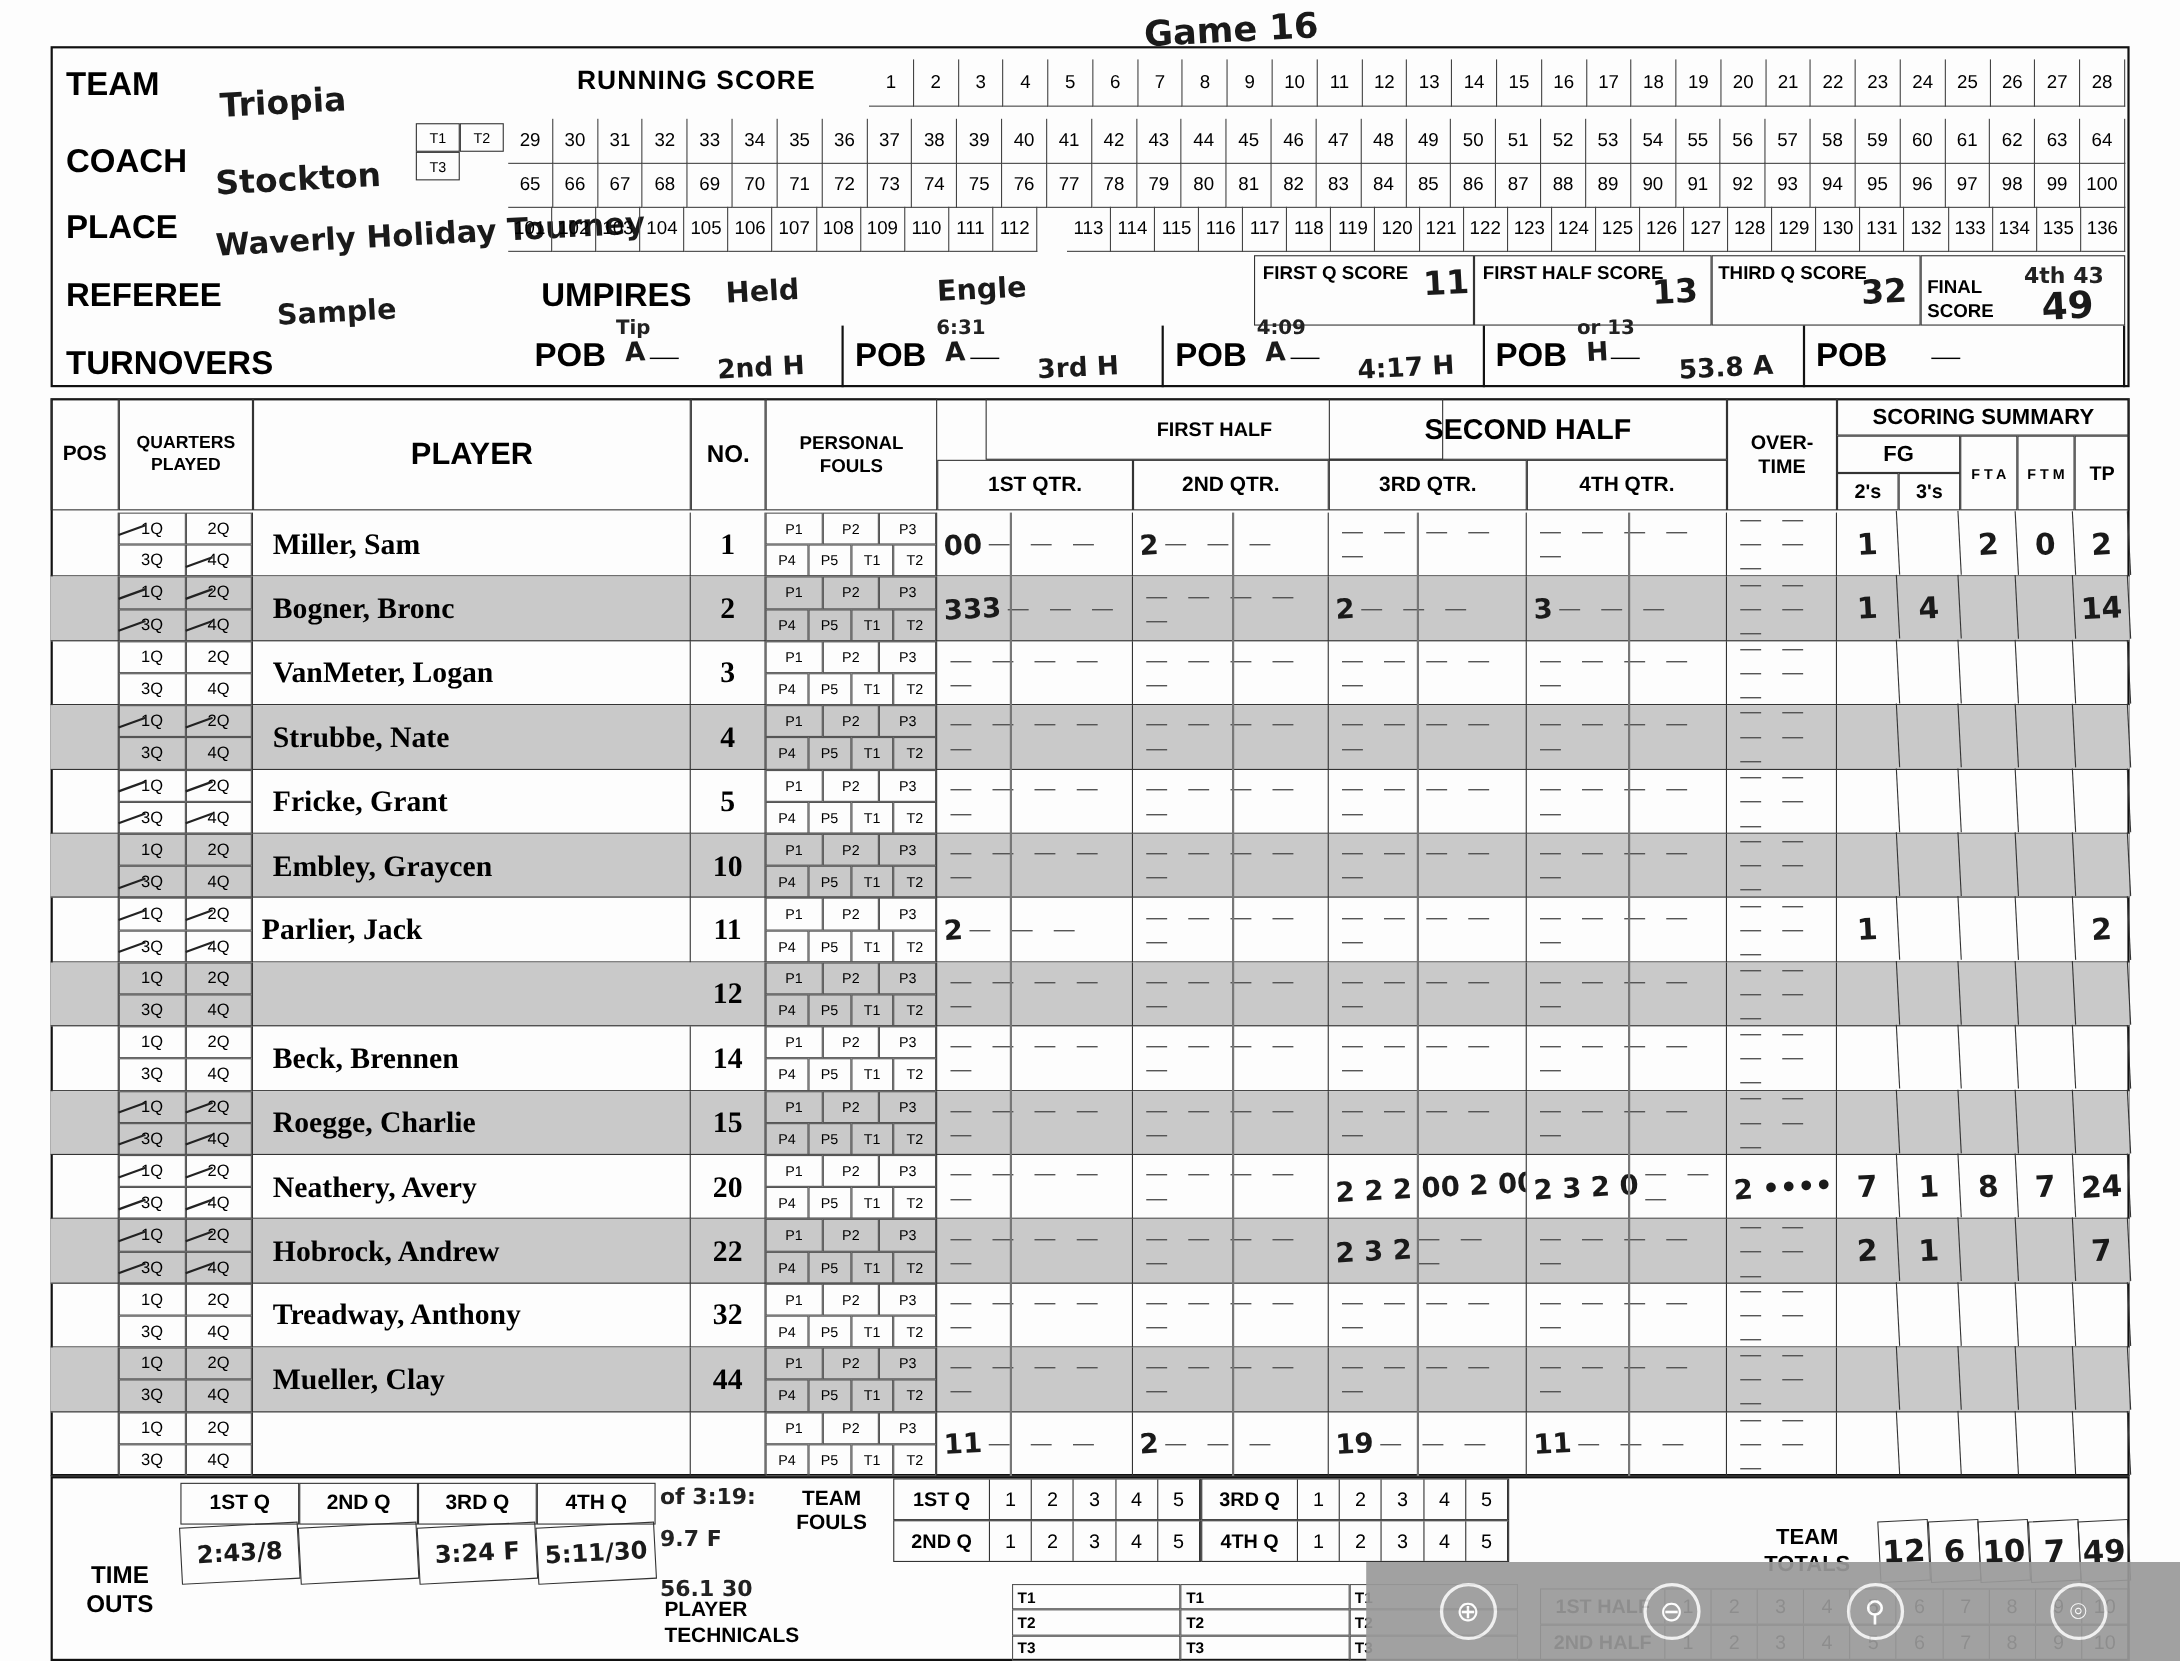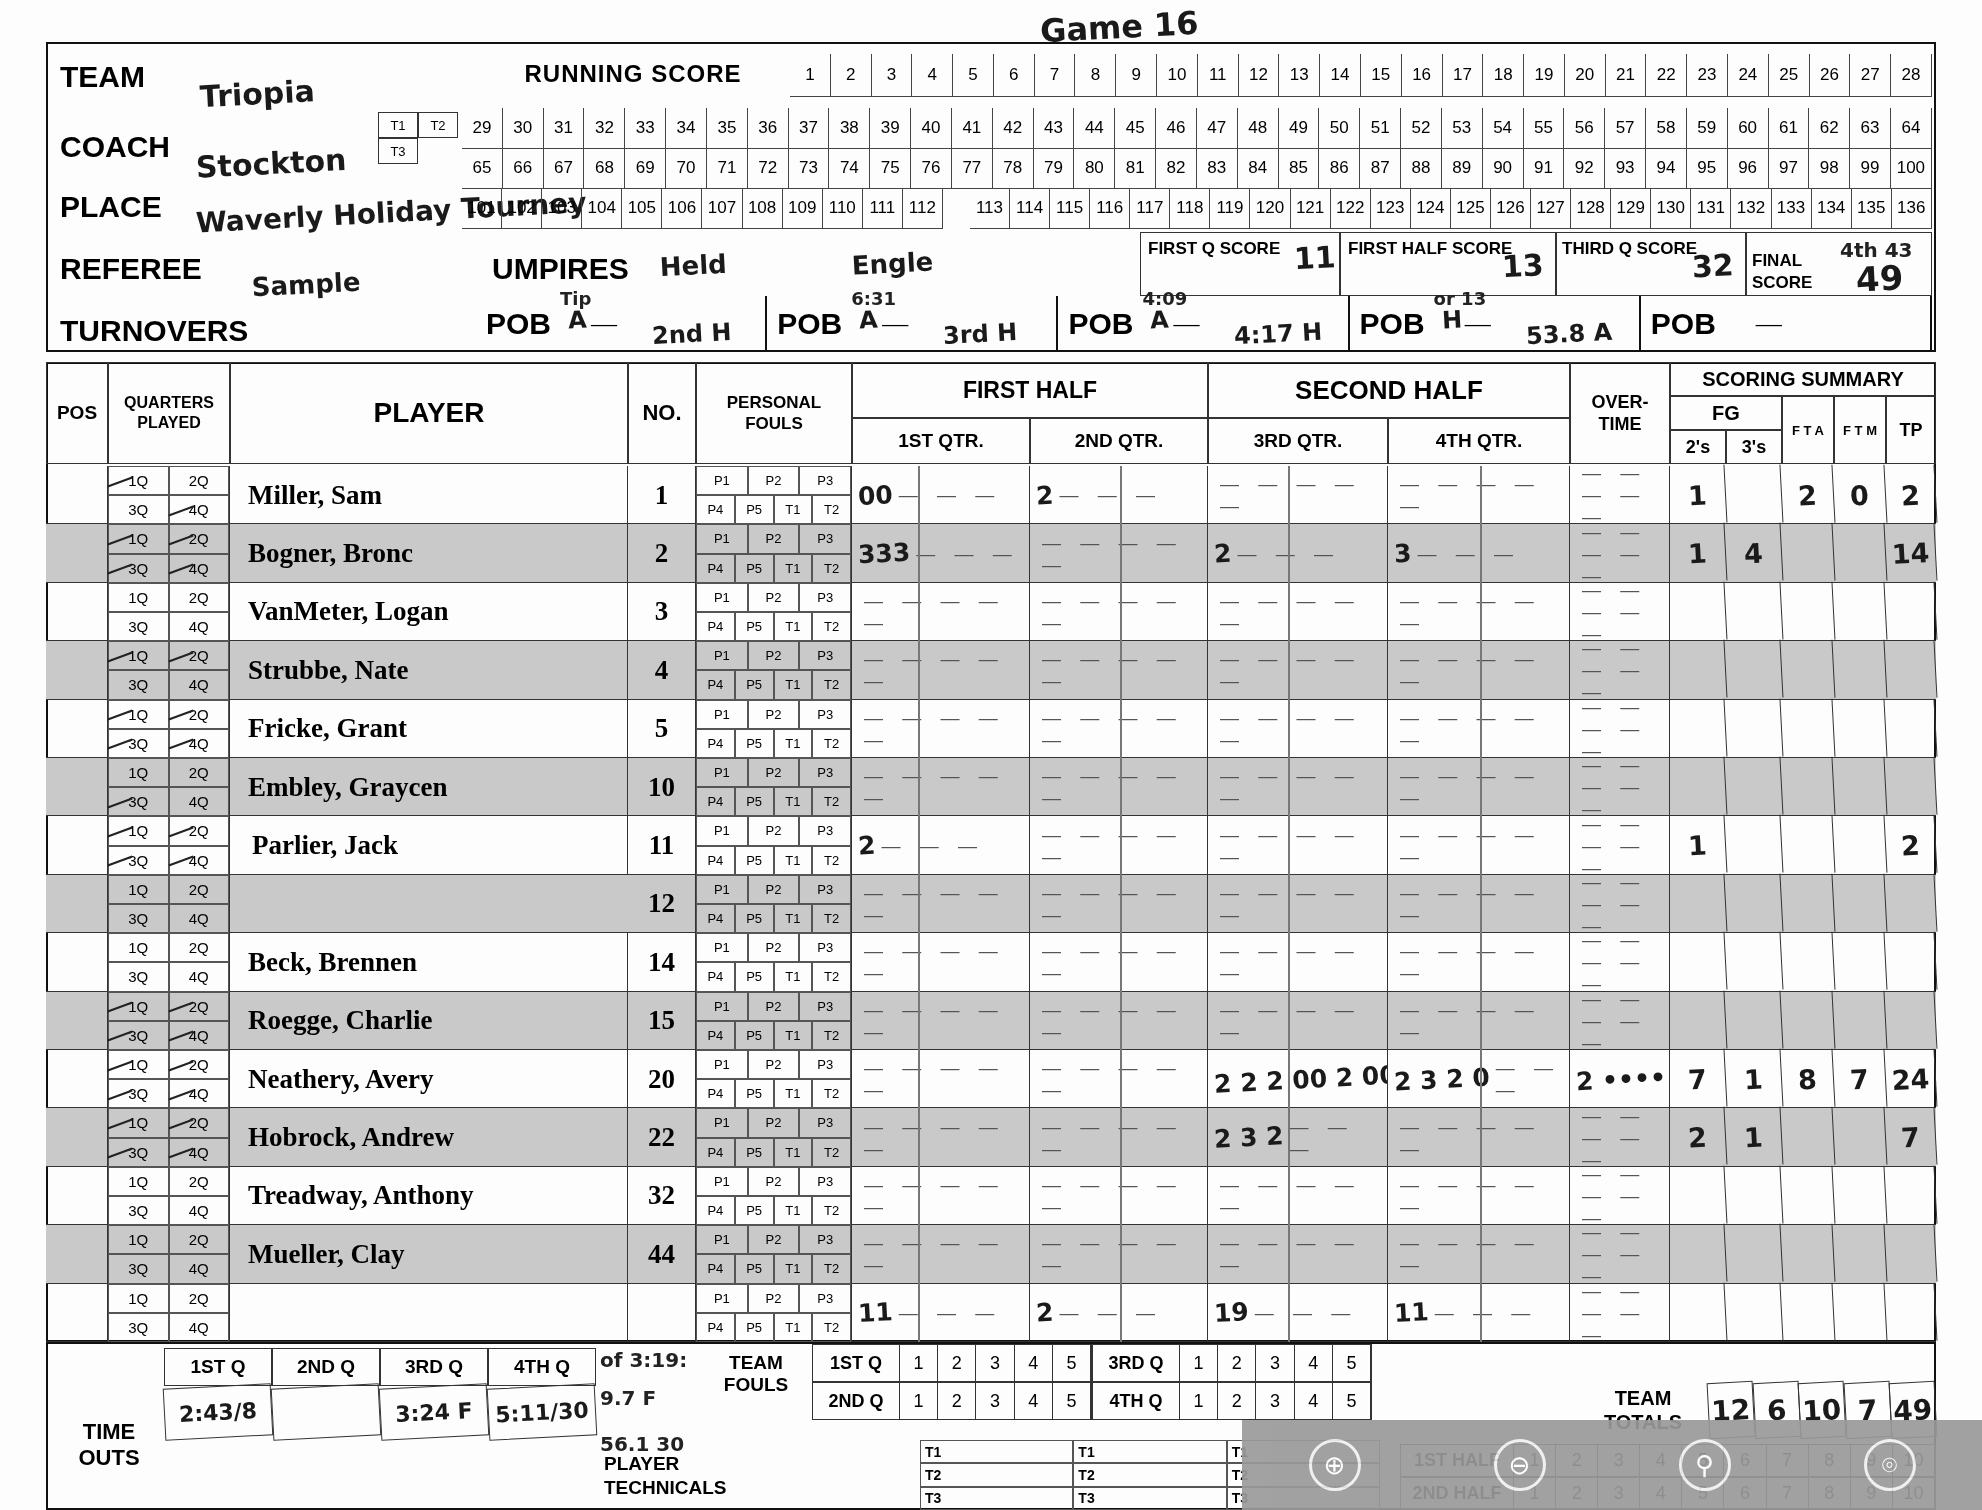--- a/index.html
+++ b/index.html
@@ -253,21 +253,21 @@
     </div>
 
   <div class="bk bd" style="left:46px;top:362px;width:1890px;height:980px;"></div>
 
   <div class="bk thin ctr lbl" style="left:46px;top:362px;width:62px;height:102px;font-size:19px;">POS</div>
   <div class="bk thin ctr lbl" style="left:108px;top:362px;width:122px;height:102px;font-size:16px;text-align:center;line-height:20px;">QUARTERS PLAYED</div>
   <div class="bk thin ctr lbl" style="left:230px;top:362px;width:398px;height:102px;font-size:28px;">PLAYER</div>
   <div class="bk thin ctr lbl" style="left:628px;top:362px;width:68px;height:102px;font-size:22px;">NO.</div>
   <div class="bk thin ctr lbl" style="left:696px;top:362px;width:156px;height:102px;font-size:17px;text-align:center;line-height:21px;">PERSONAL FOULS</div>
 
-  <div class="bk thin ctr lbl" style="left:852px;top:362px;width:356px;height:56px;font-size:23px;">FIRST HALF</div>
+  <div class="bk thin ctr lbl" style="left:896px;top:362px;width:416px;height:56px;font-size:18px;">FIRST HALF</div>
   <div class="bk thin ctr lbl" style="left:1208px;top:362px;width:362px;height:56px;font-size:26px;">SECOND HALF</div>
   <div class="bk thin ctr lbl" style="left:852px;top:418px;width:178px;height:46px;font-size:19px;">1ST QTR.</div>
   <div class="bk thin ctr lbl" style="left:1030px;top:418px;width:178px;height:46px;font-size:19px;">2ND QTR.</div>
   <div class="bk thin ctr lbl" style="left:1208px;top:418px;width:180px;height:46px;font-size:19px;">3RD QTR.</div>
   <div class="bk thin ctr lbl" style="left:1388px;top:418px;width:182px;height:46px;font-size:19px;">4TH QTR.</div>
 
   <div class="bk thin ctr lbl" style="left:1570px;top:362px;width:100px;height:102px;font-size:18px;text-align:center;line-height:22px;">OVER-TIME</div>
 
   <div class="bk thin ctr lbl" style="left:1670px;top:362px;width:266px;height:34px;font-size:20px;">SCORING SUMMARY</div>
   <div class="bk thin ctr lbl" style="left:1670px;top:396px;width:112px;height:34px;font-size:20px;">FG</div>
@@ -573,21 +573,21 @@
         <div class="bk hand ctr" style="left: 1840px; top: 0px; width: 50px; height: 58.4px; border-right: 1px solid rgb(51, 51, 51); font-size: 27px;"></div>
       </div>
       <div class="bk" style="left: 46px; top: 816.4px; width: 1890px; height: 58.4px; border-bottom: 1px solid rgb(51, 51, 51);">
         <div class="bk " style="left: 0px; top: 0px; width: 62px; height: 58.4px; border-right: 1px solid rgb(51, 51, 51); display: flex; align-items: center;"></div>
         <div class="bk" style="left: 62px; top: 0px; width: 122px; height: 58.4px; border-right: 1px solid rgb(51, 51, 51); display: grid; grid-template-columns: 1fr 1fr; grid-template-rows: 1fr 1fr;">
           <div class="qbox ctr strike" style="border: 1px solid rgb(85, 85, 85); font-size: 15px;">1Q</div>
           <div class="qbox ctr strike" style="border: 1px solid rgb(85, 85, 85); font-size: 15px;">2Q</div>
           <div class="qbox ctr strike" style="border: 1px solid rgb(85, 85, 85); font-size: 15px;">3Q</div>
           <div class="qbox ctr strike" style="border: 1px solid rgb(85, 85, 85); font-size: 15px;">4Q</div>
         </div>
-        <div class="bk " style="left: 184px; top: 0px; width: 398px; height: 58.4px; border-right: 1px solid rgb(51, 51, 51); display: flex; align-items: center; font-size: 27px; font-weight: bold; padding-left: 22px;">Parlier, Jack</div>
+        <div class="bk " style="left: 184px; top: 0px; width: 398px; height: 58.4px; border-right: 1px solid rgb(51, 51, 51); display: flex; align-items: center; font-size: 27px; font-weight: bold; padding-left: 8px;">Parlier, Jack</div>
         <div class="bk ctr" style="left: 582px; top: 0px; width: 68px; height: 58.4px; border-right: 1px solid rgb(51, 51, 51); display: flex; align-items: center; font-size: 27px; font-weight: bold; justify-content: center;">11</div>
         <div class="bk" style="left: 650px; top: 0px; width: 156px; height: 58.4px; border-right: 1px solid rgb(51, 51, 51); display: flex; flex-direction: column;">
           <div style="flex: 1 1 0%; display: flex;">
             <div class="foul ctr" style="flex: 1 1 0%; border: 1px solid rgb(85, 85, 85);">P1</div>
             <div class="foul ctr" style="flex: 1 1 0%; border: 1px solid rgb(85, 85, 85);">P2</div>
             <div class="foul ctr" style="flex: 1 1 0%; border: 1px solid rgb(85, 85, 85);">P3</div>
           </div>
           <div style="flex: 1 1 0%; display: flex;">
             <div class="foul ctr" style="flex: 1 1 0%; border: 1px solid rgb(85, 85, 85);">P4</div>
             <div class="foul ctr" style="flex: 1 1 0%; border: 1px solid rgb(85, 85, 85);">P5</div>

